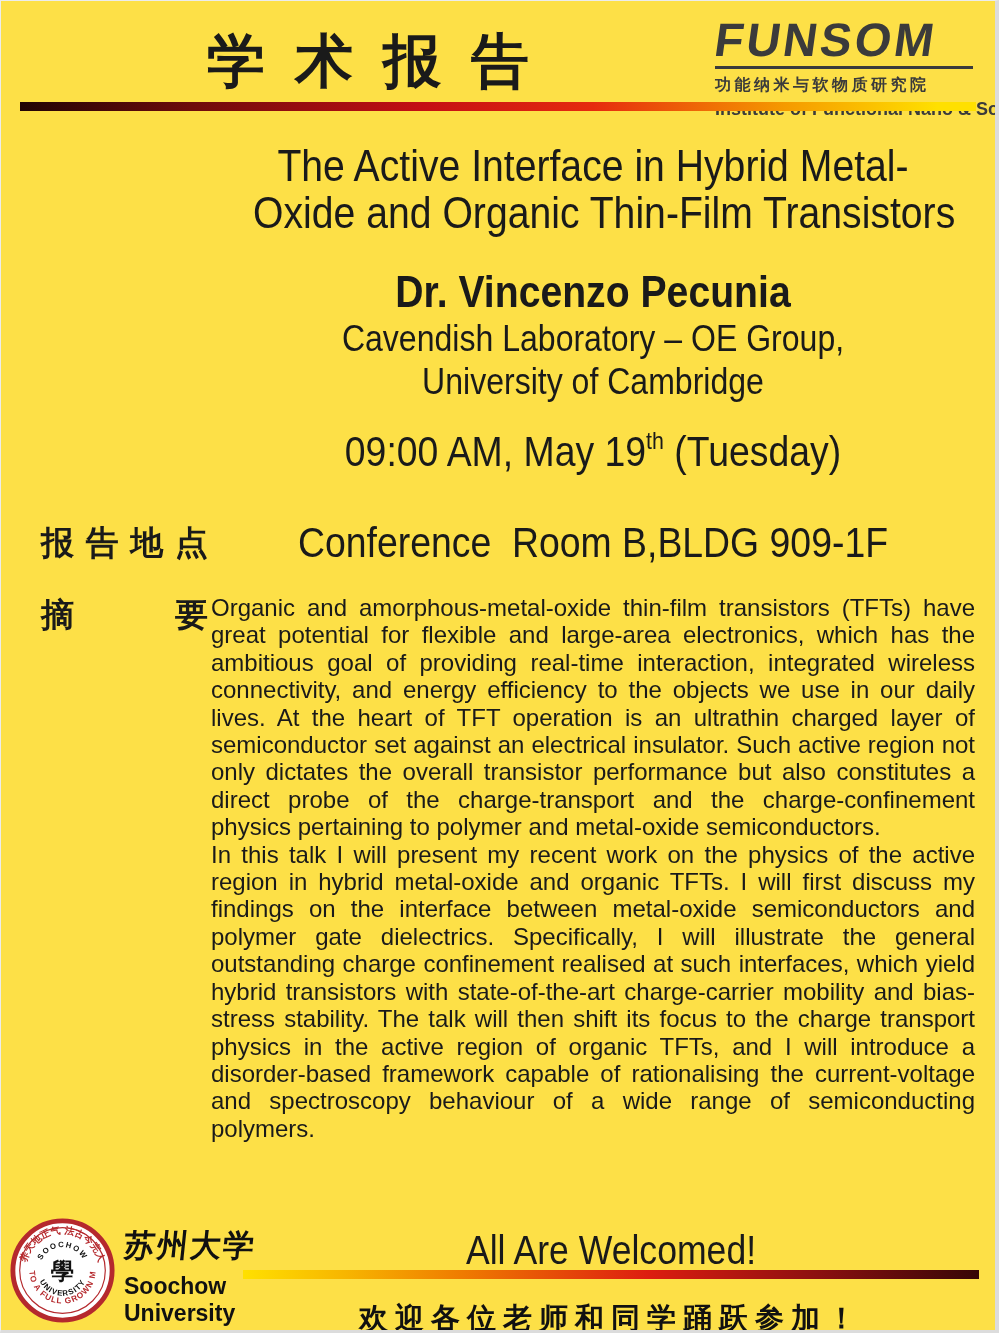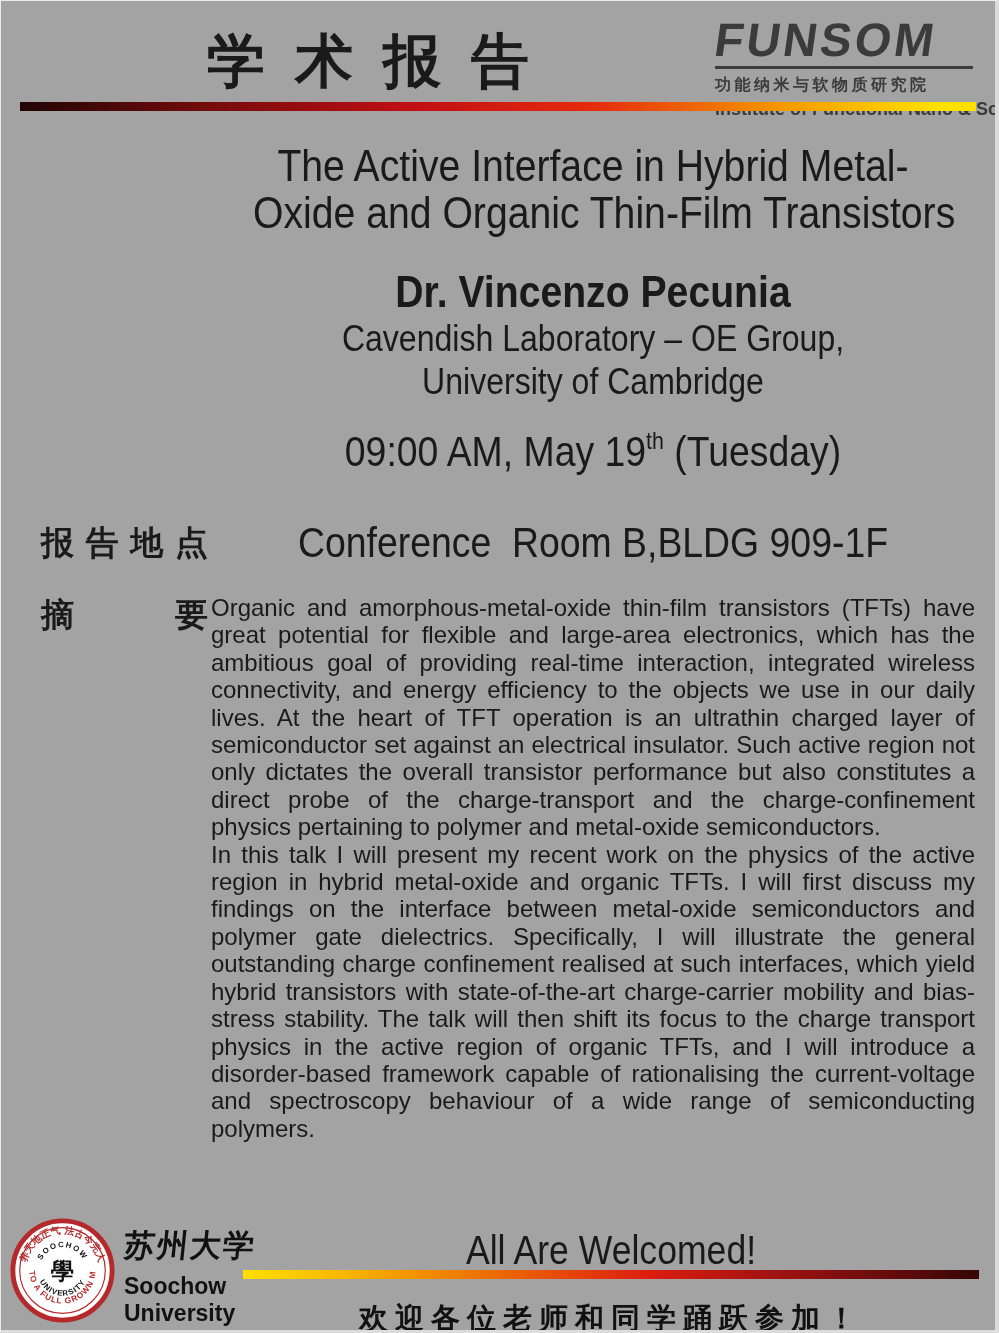--- a/index.html
+++ b/index.html
@@ -1,19 +1,19 @@
 <!DOCTYPE html>
 <html><head>
 <meta charset="utf-8">
 <style>
   html,body{margin:0;padding:0;background:#fff;}
   .poster{
     position:relative;
     width:999px;height:1333px;
-    background:#a3a3a3;
+    background:#fde047;
     box-sizing:border-box;
     border:1px solid #ececec;
     border-right:4px solid #dcdcdc;
     border-bottom:3px solid #dcdcdc;
     font-family:"Liberation Sans", sans-serif;
     color:#111;
     overflow:hidden;
   }
   
   .main-title{

